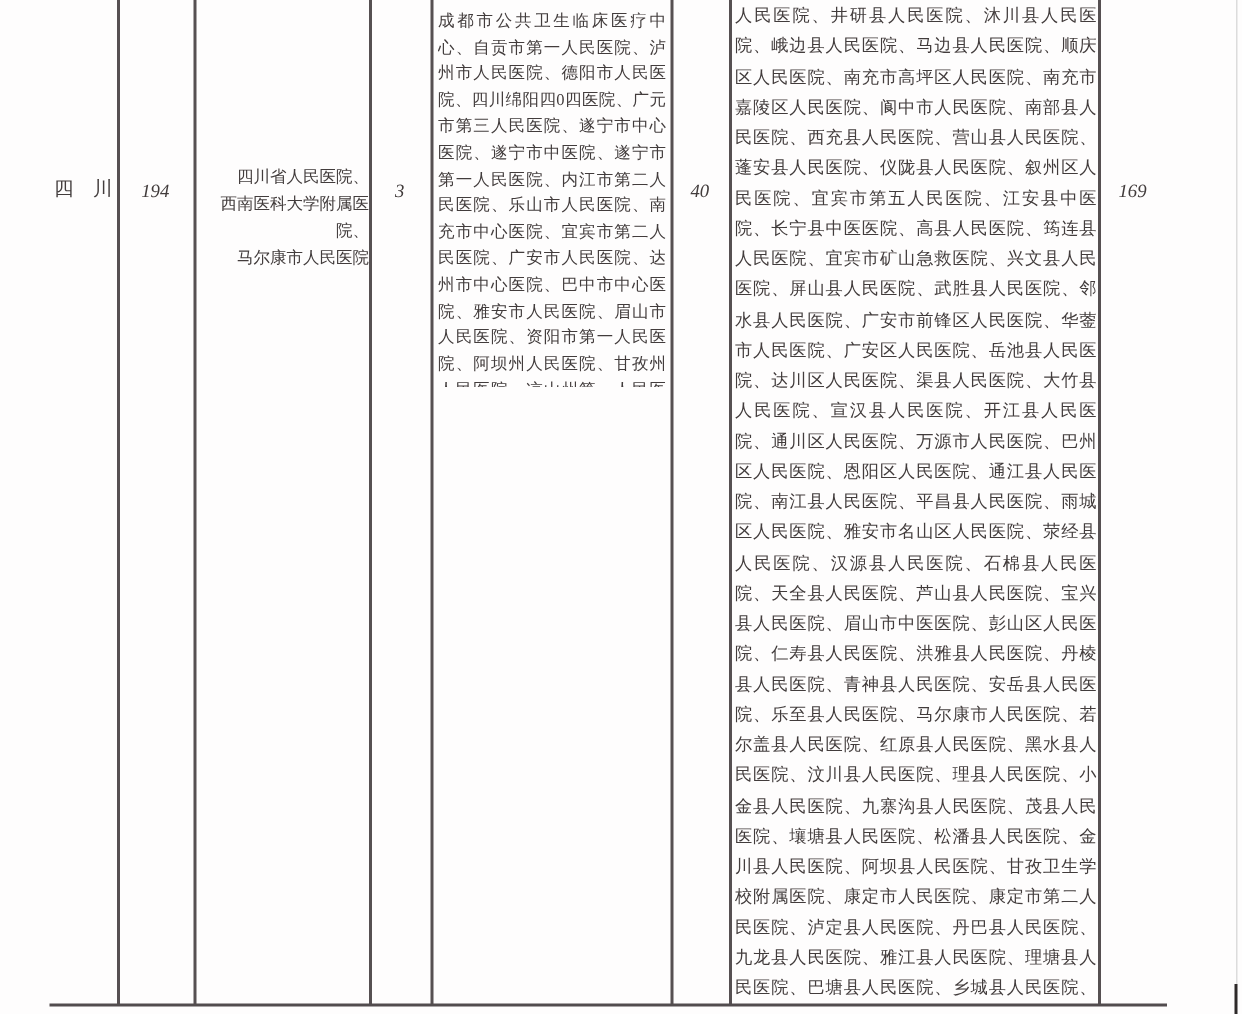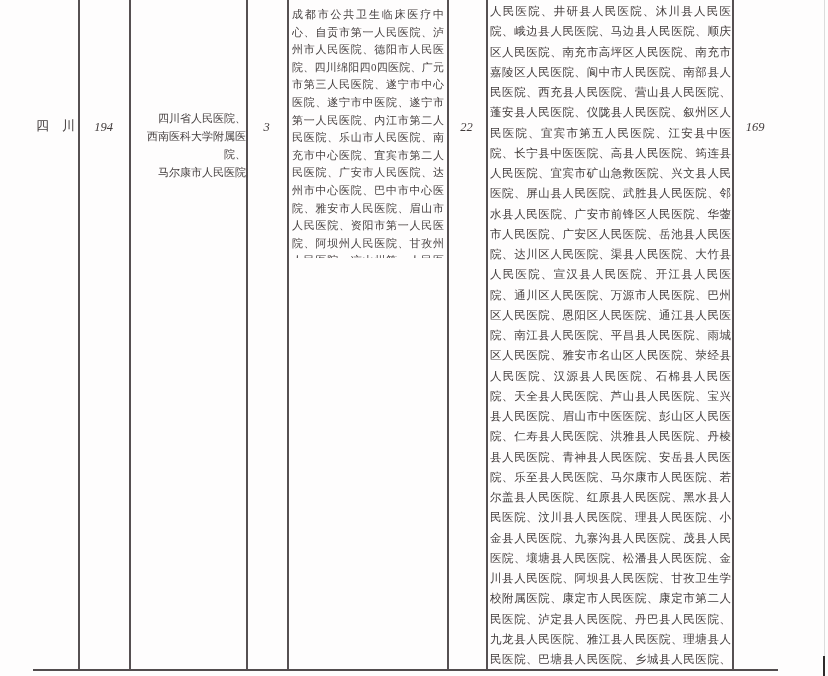--- a/index.html
+++ b/index.html
@@ -63,19 +63,19 @@
   <div class="cell-key-hospitals">
     <div>四川省人民医院、</div>
     <div>西南医科大学附属医院、</div>
     <div>马尔康市人民医院</div>
   </div>
 
   <div class="cell-num" style="left:246px;width:41px">3</div>
 
   <div class="cell-municipal">成都市公共卫生临床医疗中心、自贡市第一人民医院、泸州市人民医院、德阳市人民医院、四川绵阳四0四医院、广元市第三人民医院、遂宁市中心医院、遂宁市中医院、遂宁市第一人民医院、内江市第二人民医院、乐山市人民医院、南充市中心医院、宜宾市第二人民医院、广安市人民医院、达州市中心医院、巴中市中心医院、雅安市人民医院、眉山市人民医院、资阳市第一人民医院、阿坝州人民医院、甘孜州人民医院、凉山州第一人民医院</div>
 
-  <div class="cell-num" style="left:447px;width:39px">22</div>
+  <div class="cell-num" style="left:447px;width:39px">40</div>
 
   <div class="cell-county">人民医院、井研县人民医院、沐川县人民医院、峨边县人民医院、马边县人民医院、顺庆区人民医院、南充市高坪区人民医院、南充市嘉陵区人民医院、阆中市人民医院、南部县人民医院、西充县人民医院、营山县人民医院、蓬安县人民医院、仪陇县人民医院、叙州区人民医院、宜宾市第五人民医院、江安县中医院、长宁县中医医院、高县人民医院、筠连县人民医院、宜宾市矿山急救医院、兴文县人民医院、屏山县人民医院、武胜县人民医院、邻水县人民医院、广安市前锋区人民医院、华蓥市人民医院、广安区人民医院、岳池县人民医院、达川区人民医院、渠县人民医院、大竹县人民医院、宣汉县人民医院、开江县人民医院、通川区人民医院、万源市人民医院、巴州区人民医院、恩阳区人民医院、通江县人民医院、南江县人民医院、平昌县人民医院、雨城区人民医院、雅安市名山区人民医院、荥经县人民医院、汉源县人民医院、石棉县人民医院、天全县人民医院、芦山县人民医院、宝兴县人民医院、眉山市中医医院、彭山区人民医院、仁寿县人民医院、洪雅县人民医院、丹棱县人民医院、青神县人民医院、安岳县人民医院、乐至县人民医院、马尔康市人民医院、若尔盖县人民医院、红原县人民医院、黑水县人民医院、汶川县人民医院、理县人民医院、小金县人民医院、九寨沟县人民医院、茂县人民医院、壤塘县人民医院、松潘县人民医院、金川县人民医院、阿坝县人民医院、甘孜卫生学校附属医院、康定市人民医院、康定市第二人民医院、泸定县人民医院、丹巴县人民医院、九龙县人民医院、雅江县人民医院、理塘县人民医院、巴塘县人民医院、乡城县人民医院、稻城县人民医院、得荣县人民医院、道孚县人民医院、炉霍县人民医院、甘孜县人民医院、色达县人民医院、石渠县人民医院、德格县人民医院、新龙县人民医院、白玉县人民医院、西昌市人民医院、德昌县人民医院、会理县人民医院、会东县人民医院、宁南县人民医院、普格县人民医院、昭觉县人民医院、布拖县人民医院、金阳县人民医院、美姑县人民医院、雷波县人民医院、甘洛县人民医院、越西县第一人民医院、喜德县人民医院、冕宁县人民医院、盐源县人民医院、木里县人民医院</div>
 
   <div class="cell-num" style="left:732px;width:46px">169</div>
 
 </div>
 
 </body></html>

